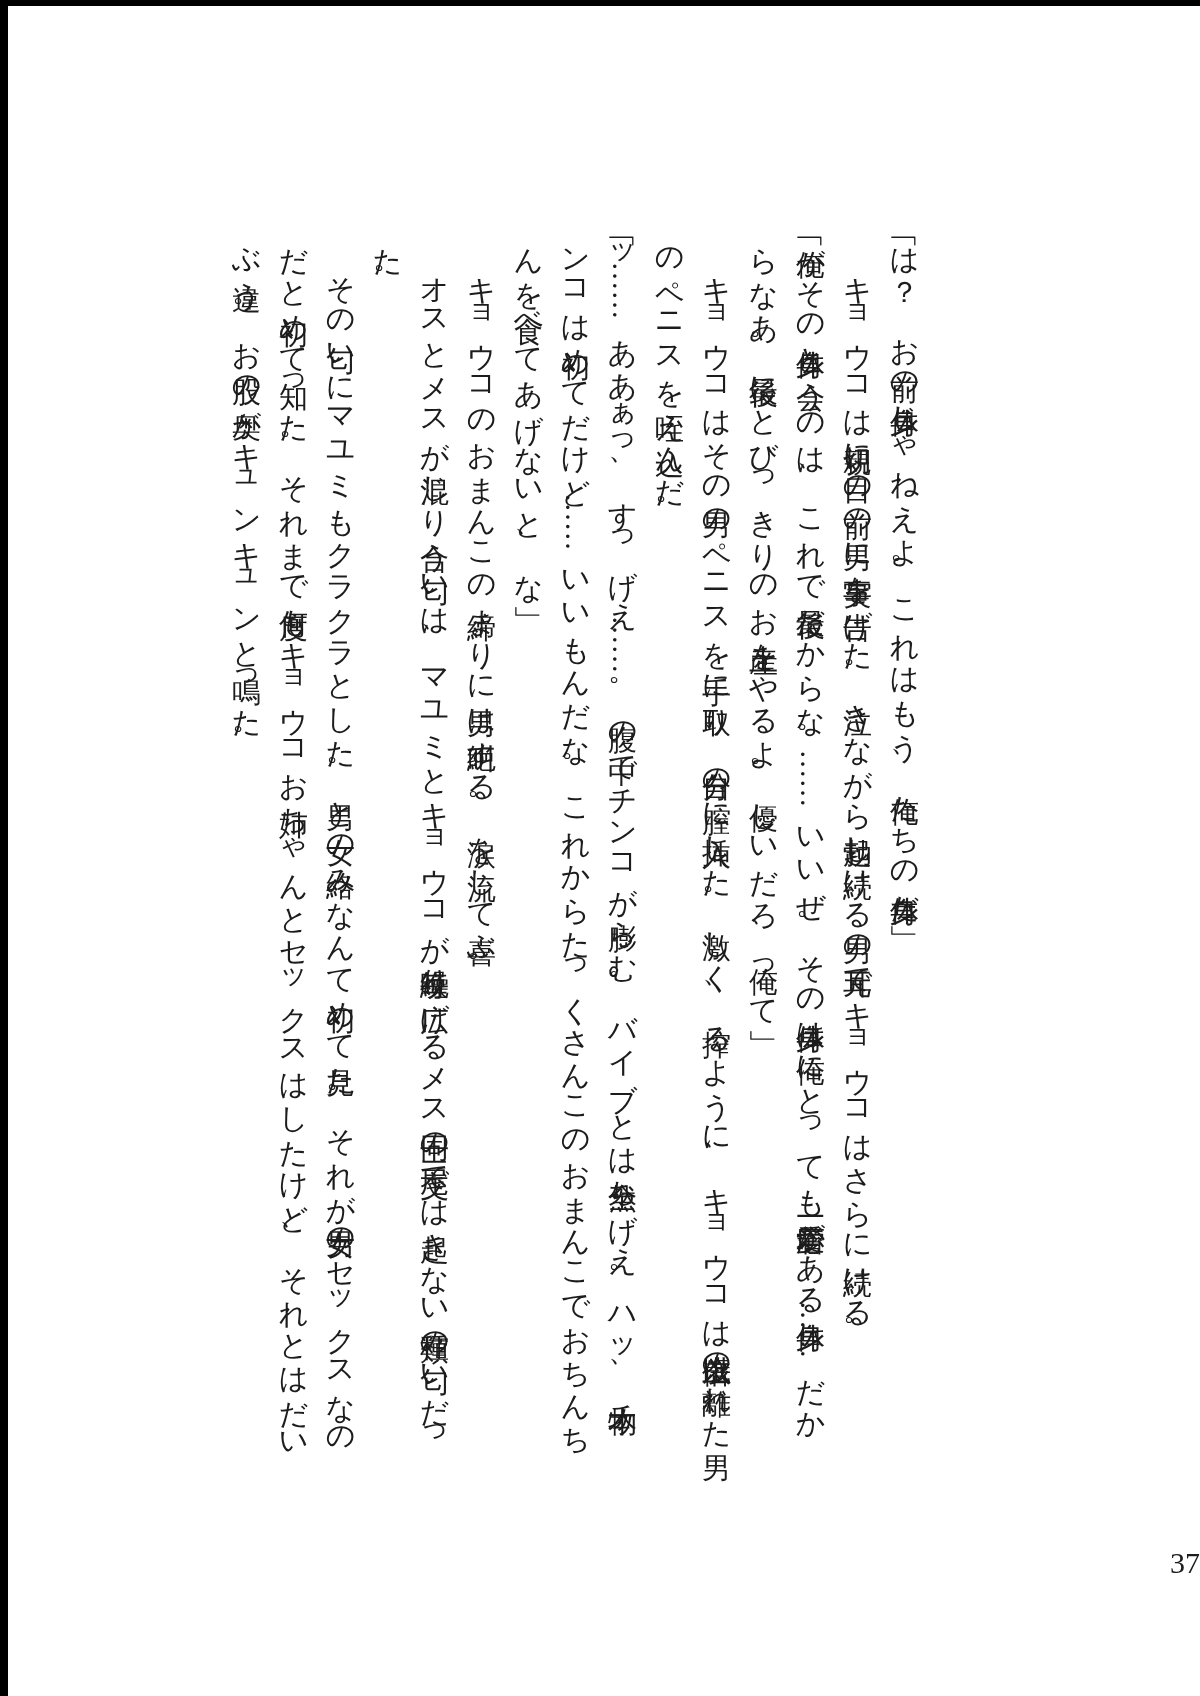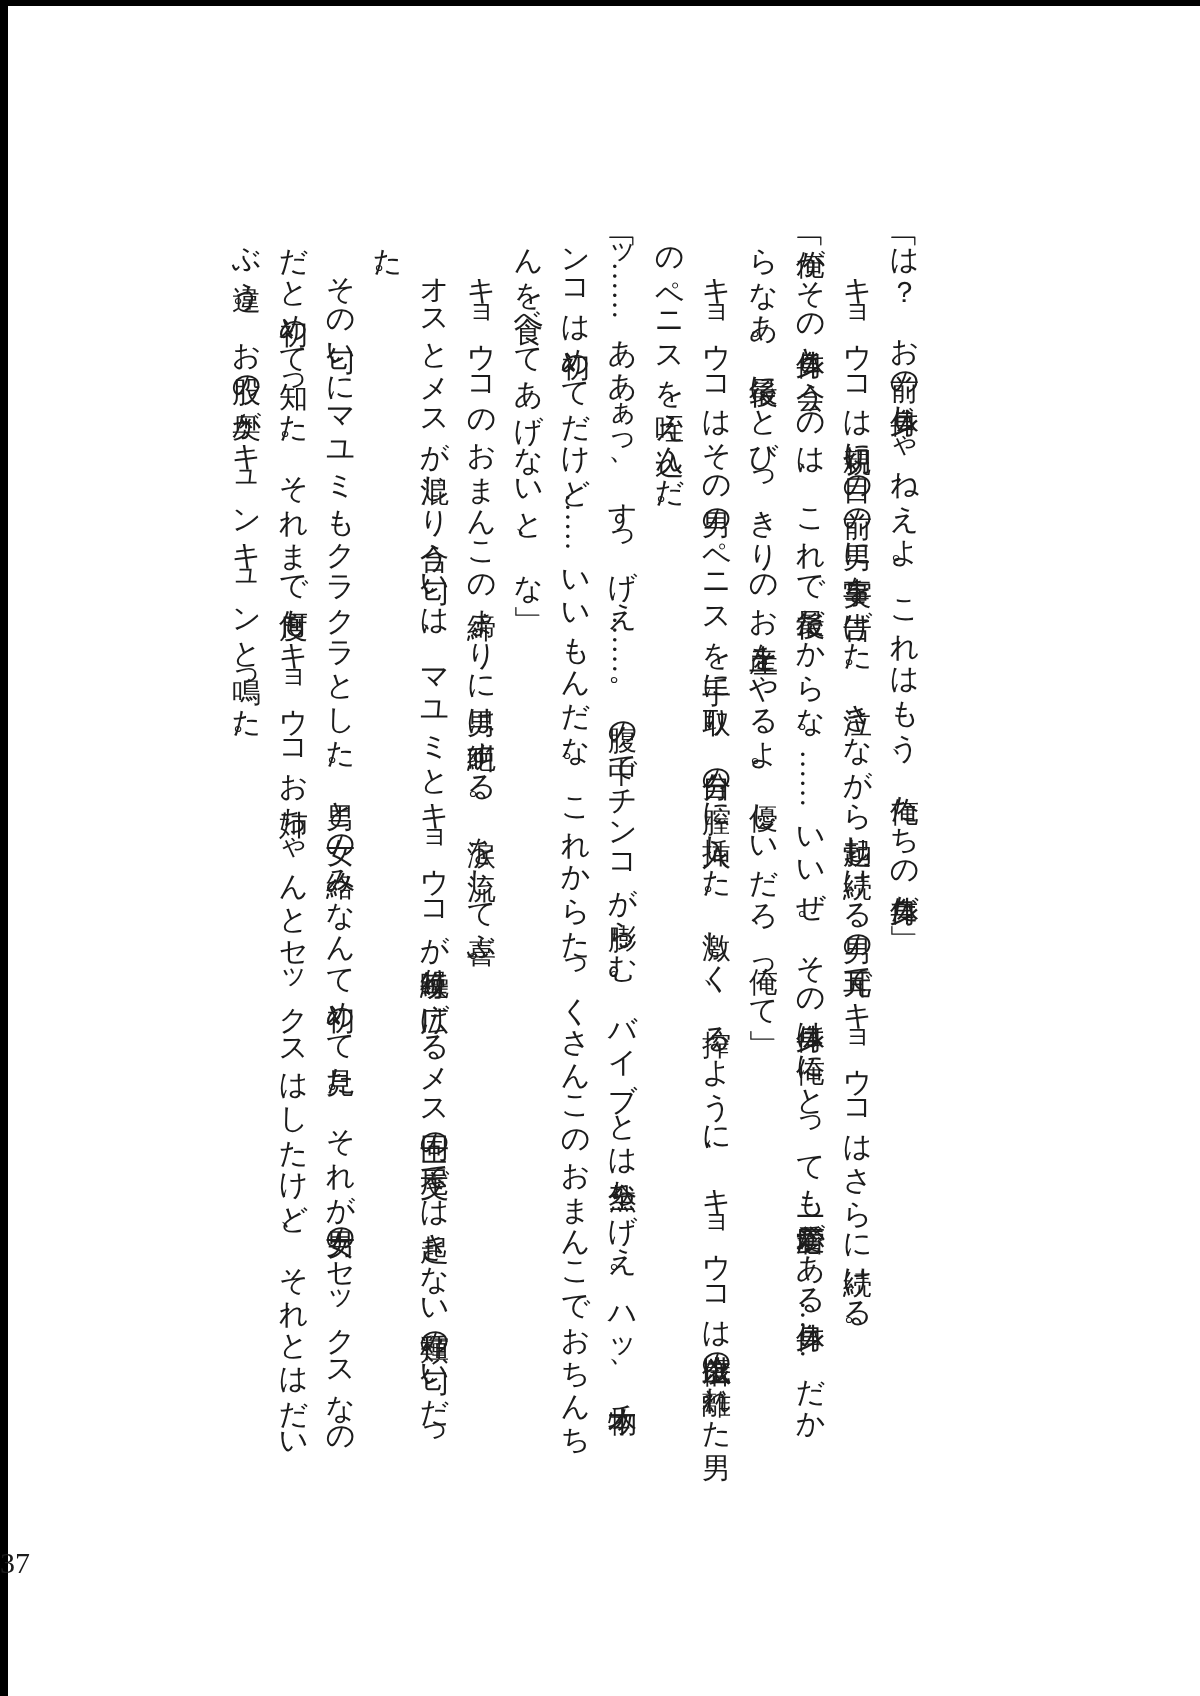--- a/index.html
+++ b/index.html
@@ -47,21 +47,21 @@
     text-indent: 0;
   }
   .text-block p.indent {
     text-indent: 1em;
   }
   .page-number {
     position: absolute;
     top: 1546px;
     left: 0;
     width: 1200px;
-    text-align: left;
+    text-align: right;
     font-size: 30px;
     color: #1c1c1c;
   }
 </style>
 </head>
 <body>
 
 <div class="edge-top"></div>
 <div class="edge-left"></div>
 

